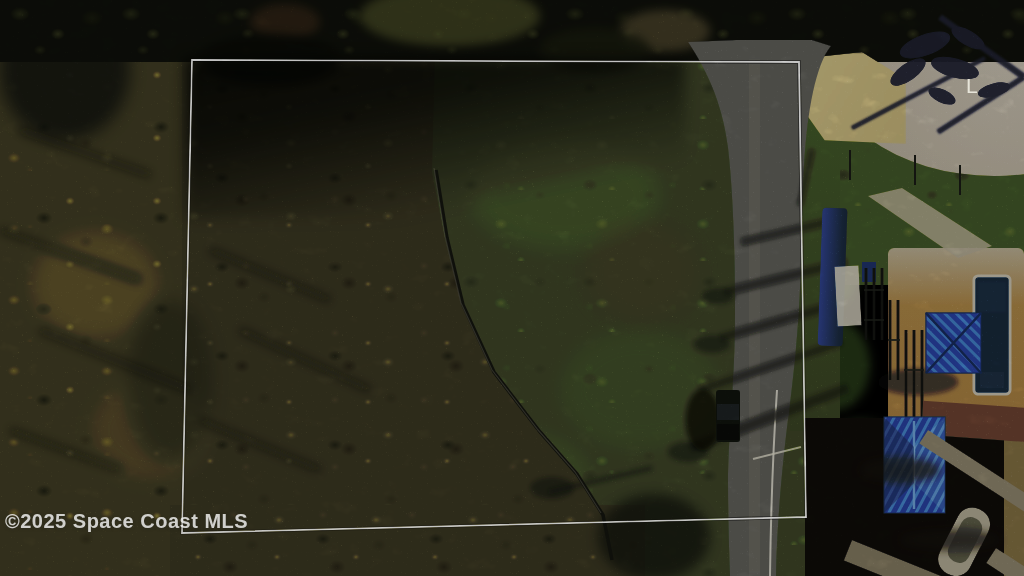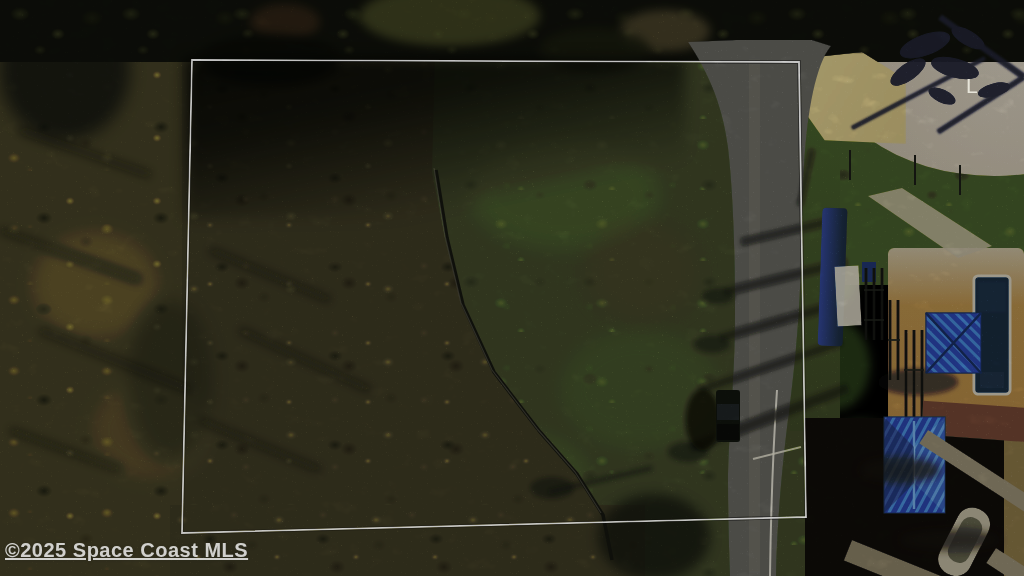--- a/index.html
+++ b/index.html
@@ -74,22 +74,22 @@
   .patio{left:888px;top:248px;width:136px;height:192px;
     background:linear-gradient(180deg,#cfc8b6 0%,#c6ad83 30%,#c2a77d 100%);border-radius:6px;}
   .waterway{left:805px;top:418px;width:219px;height:158px;background:#1a150e;}
   .right-bank{left:1004px;top:425px;width:20px;height:151px;background:#a99d80;}
 
   
   .acreage-line{position:absolute;color:#fbfbf9;text-align:center;line-height:1;
     text-shadow:0 2px 6px rgba(0,0,0,.22);}
   .acreage-1{left:320px;top:187px;width:400px;font-size:65px;letter-spacing:5px;padding-left:5px;}
   .acreage-2{left:316px;top:272px;width:400px;font-size:66px;letter-spacing:11px;padding-left:11px;}
-  .watermark{position:absolute;left:5px;top:539px;font-size:20px;font-weight:bold;
-    color:rgba(255,255,255,.78);text-shadow:0 1px 3px rgba(40,40,30,.55);letter-spacing:.5px;text-decoration:underline;}
+  .watermark{position:absolute;left:5px;top:510px;font-size:20px;font-weight:bold;
+    color:rgba(255,255,255,.78);text-shadow:0 1px 3px rgba(40,40,30,.55);letter-spacing:.5px;}
   .pavement-letter{position:absolute;left:966px;top:74px;font-size:21px;color:#ecead f;
     color:#eceadf;opacity:.95;}
 
   .grain{left:0;top:0;pointer-events:none;}
   .grain-fine{mix-blend-mode:overlay;opacity:.5;}
   .grain-coarse{mix-blend-mode:multiply;opacity:.2;}
   .z1{z-index:1}.z2{z-index:2}.z3{z-index:3}.z5{z-index:5}
   .z6{z-index:6}.z7{z-index:7}.z8{z-index:8}
 </style>
 </head>

